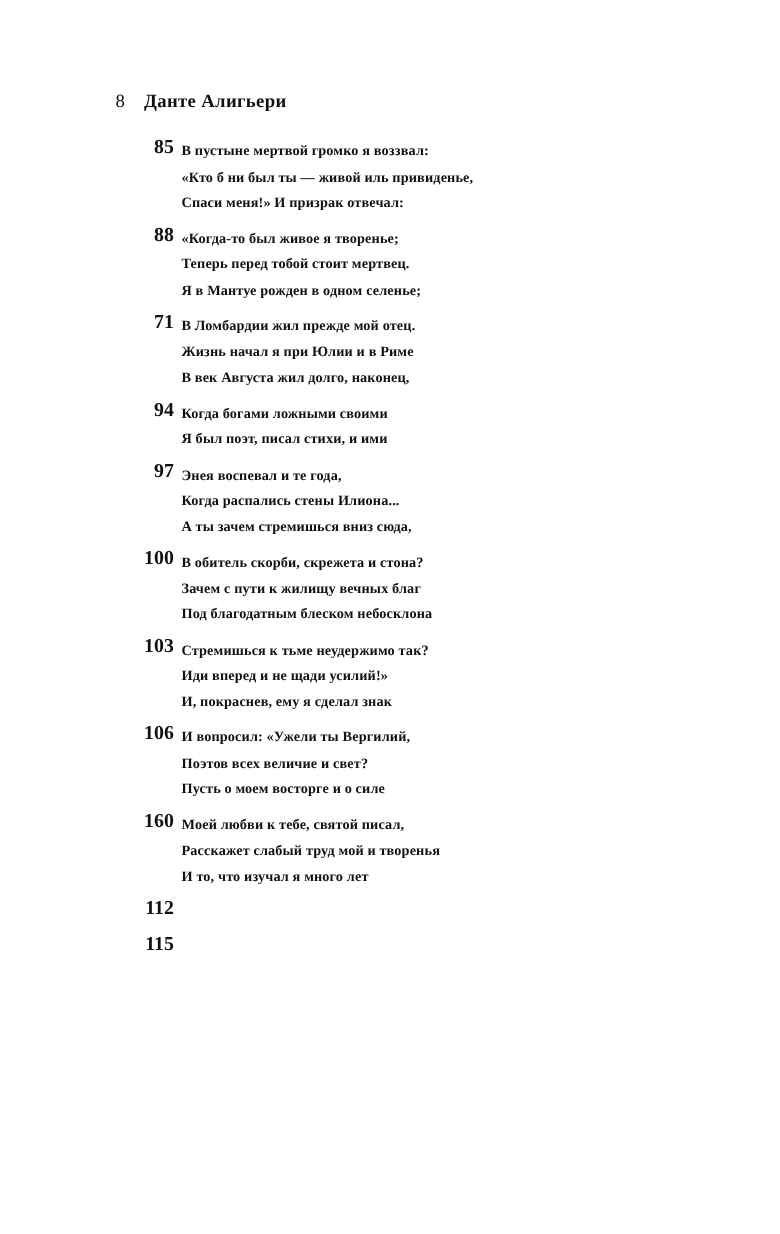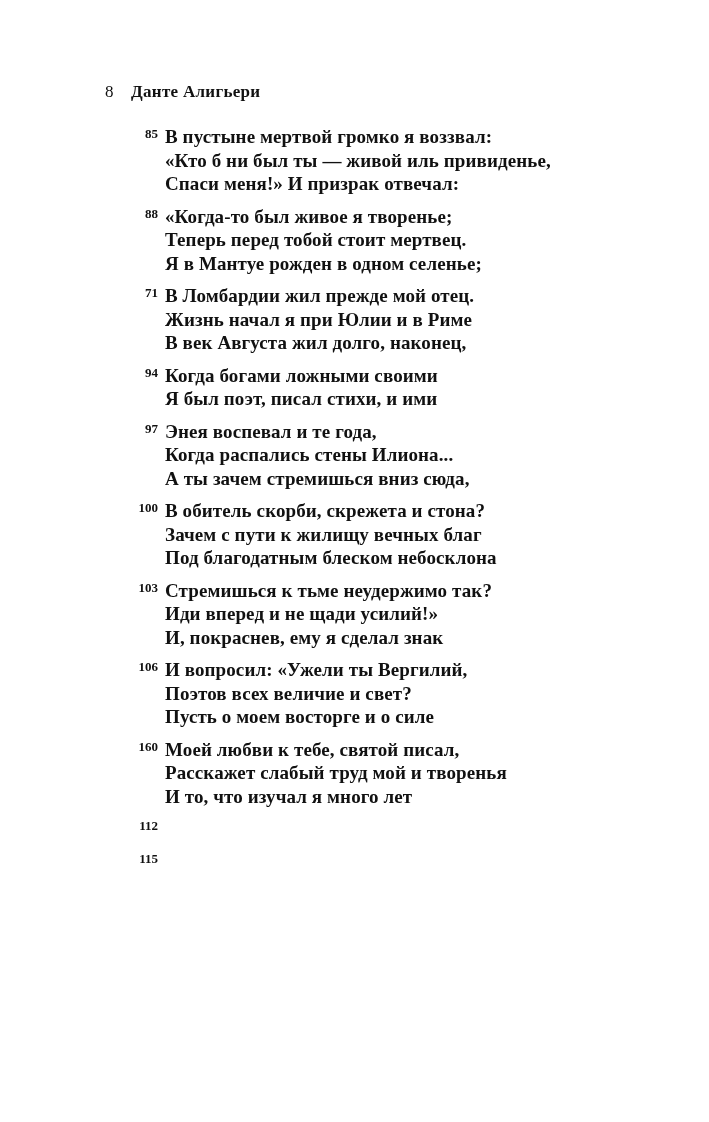--- a/index.html
+++ b/index.html
@@ -42,29 +42,29 @@
   .stanza {
     display: flex;
     align-items: flex-start;
     margin-bottom: 9px;
   }
   .stanza-number {
     flex: none;
     width: 158px;
     text-align: right;
     font-weight: bold;
-    font-size: 13px;
+    font-size: 18px;
     line-height: 23.5px;
     position: relative;
     top: -3px;
   }
   .stanza-lines {
     margin-left: 7px;
     font-weight: bold;
-    font-size: 19px;
+    font-size: 13px;
     line-height: 23.5px;
     letter-spacing: 0.1px;
     white-space: nowrap;
   }
   .poem-line {
     min-height: 23.5px;
   }
 </style>
 </head>
 <body>

